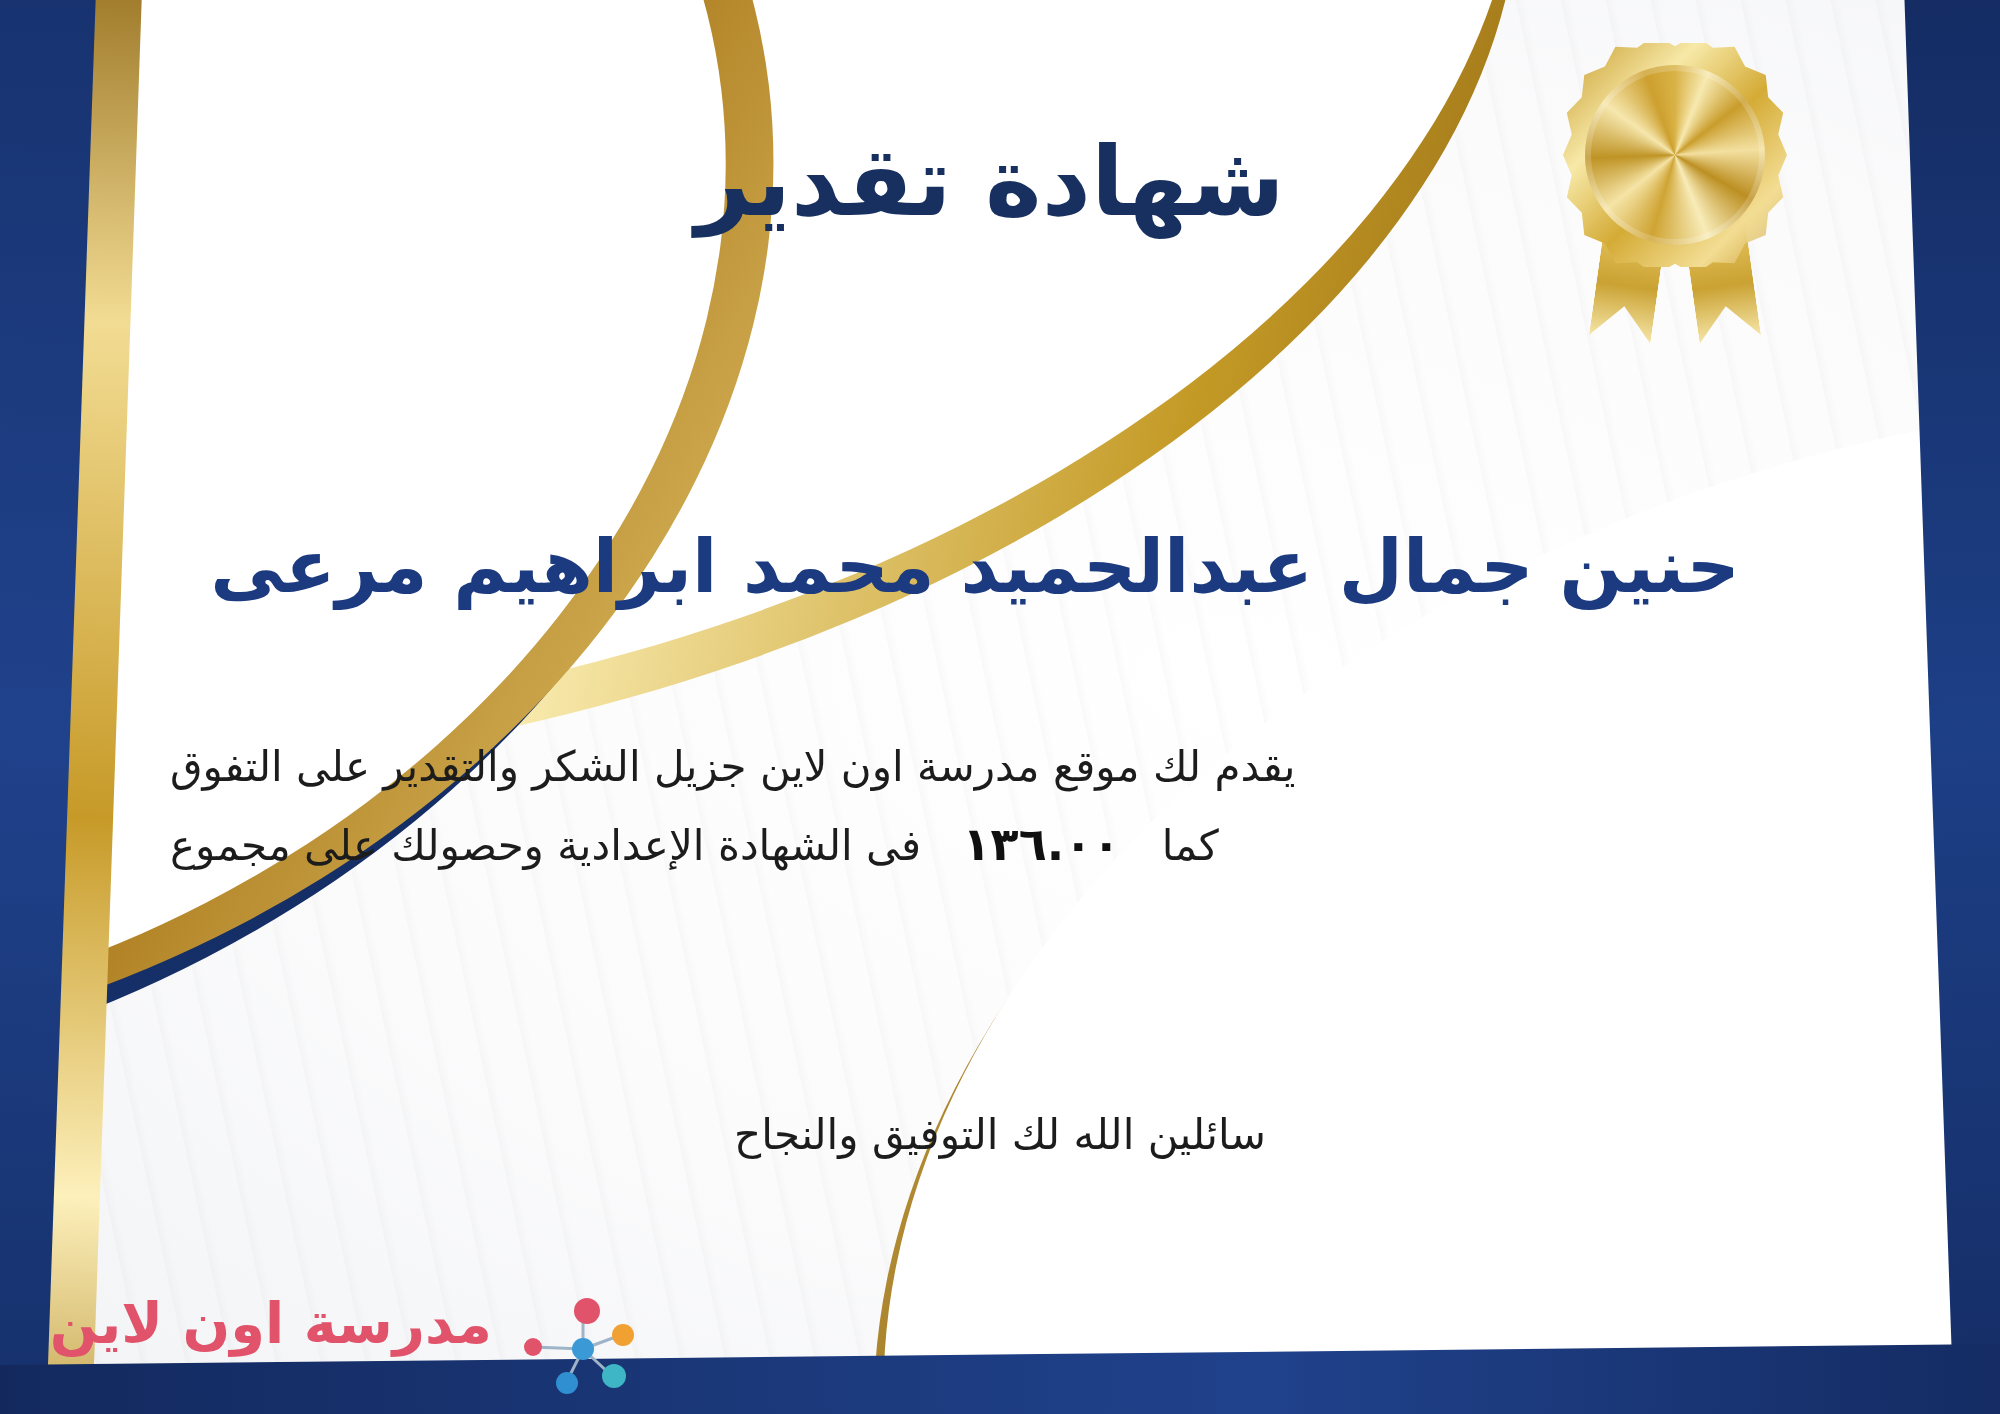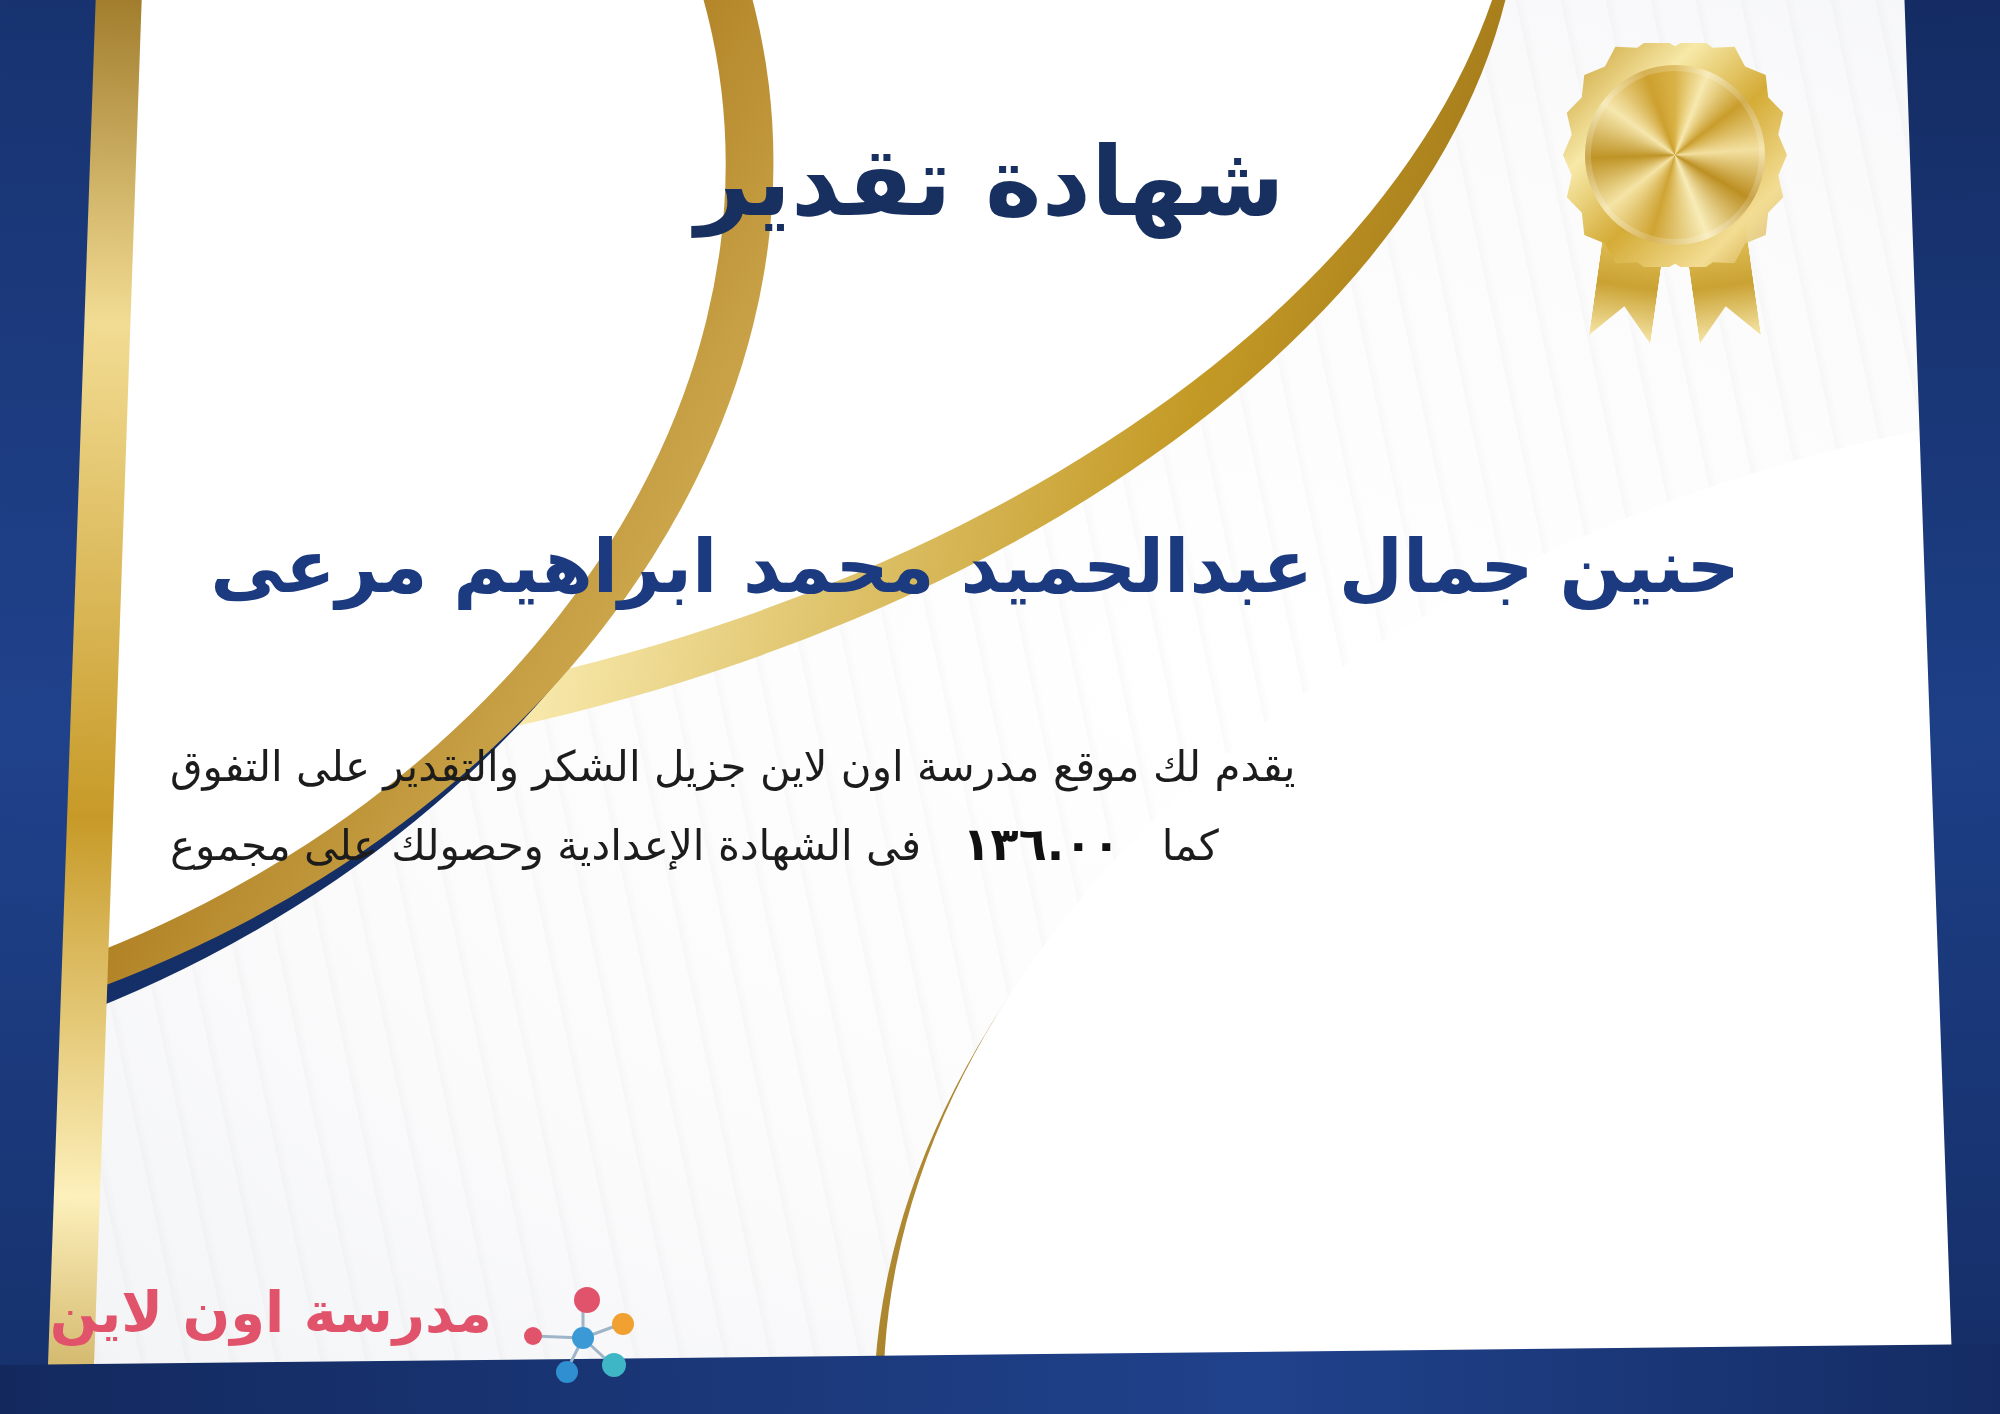--- a/index.html
+++ b/index.html
@@ -277,21 +277,21 @@
     right: 200px;
     text-align: center;
     font-size: 42px;
     color: #1c1c1c;
   }
 
   
   .brand {
     position: absolute;
     left: 36px;
-    bottom: 73px;
+    bottom: 62px;
     width: 470px;
     direction: rtl;
   }
   .brand-ar {
     font-size: 56px;
     font-weight: 700;
     color: #e0536a;
     line-height: 1;
     text-align: right;
     padding-right: 14px;
@@ -368,20 +368,21 @@
 
     <div class="body-block">
       <span class="body-line">يقدم لك موقع مدرسة اون لاين جزيل الشكر  والتقدير على التفوق</span>
       <span class="body-line">
         <span>كما</span>
         <span class="grade-value">١٣٦.٠٠</span>
         <span>فى الشهادة الإعدادية وحصولك على مجموع</span>
       </span>
     </div>
 
+    <div class="closing-line">سائلين الله لك التوفيق  والنجاح</div>
 
     <div class="brand">
       <div class="brand-mark">
         <svg width="120" height="110" viewBox="0 0 120 110" aria-hidden="true">
           <g stroke="#9fb4c7" stroke-width="3" fill="none">
             <line x1="67" y1="13" x2="67" y2="51"></line>
             <line x1="67" y1="51" x2="105" y2="37"></line>
             <line x1="67" y1="51" x2="96" y2="78"></line>
             <line x1="67" y1="51" x2="50" y2="85"></line>
             <line x1="67" y1="51" x2="17" y2="49"></line>

